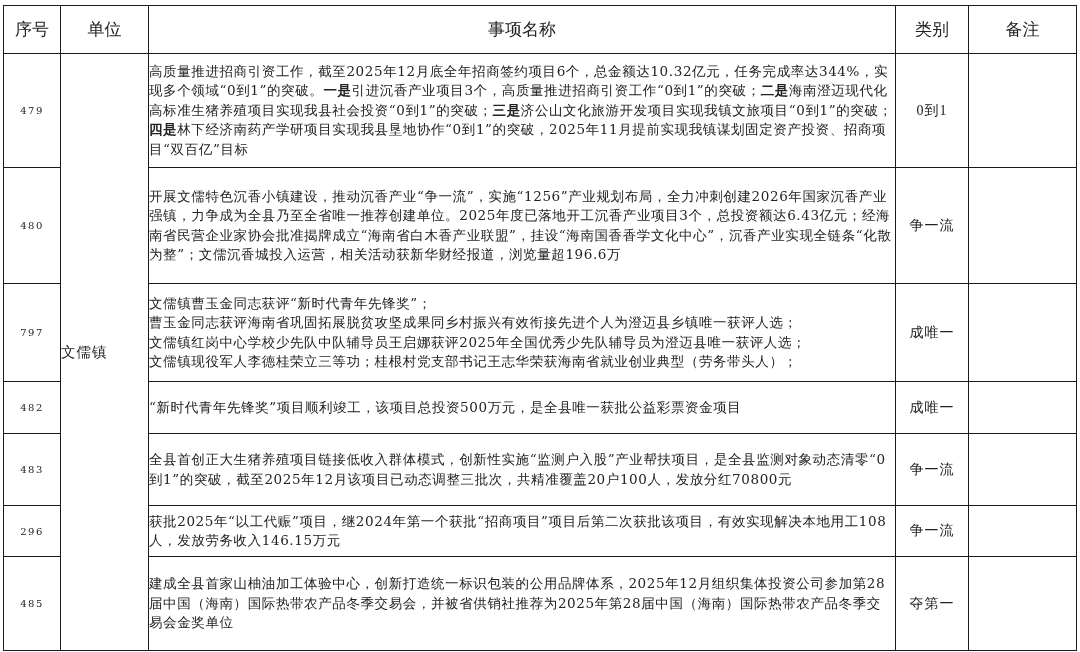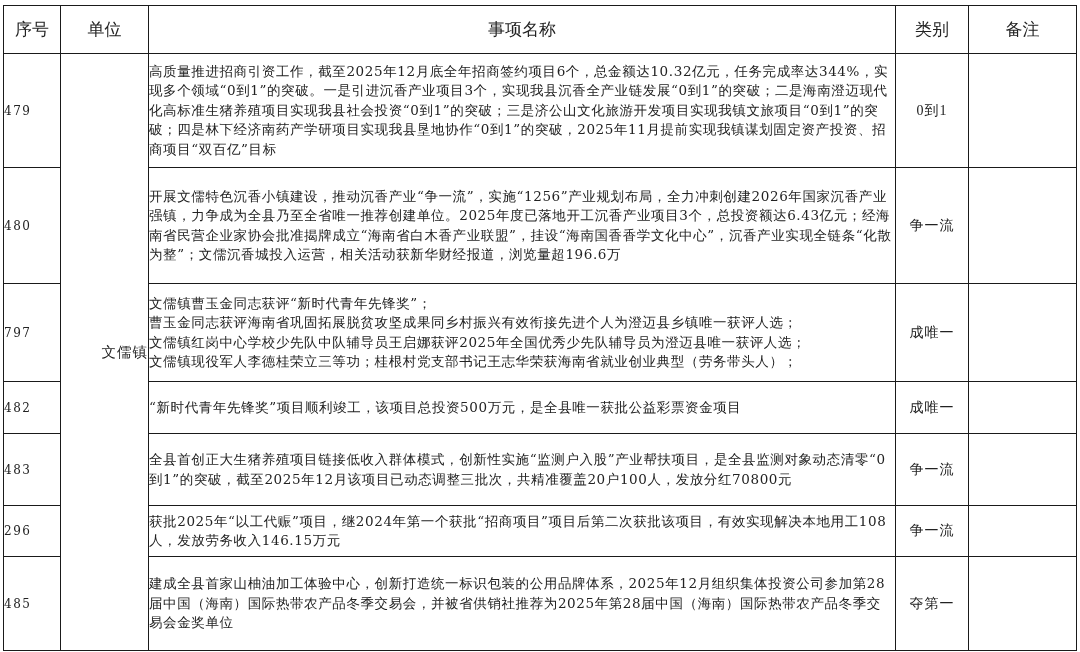--- a/index.html
+++ b/index.html
@@ -3,27 +3,27 @@
 <meta charset="utf-8">
 <style>
   html, body { margin: 0; padding: 0; background: #ffffff; }
   body { width: 1080px; height: 652px; overflow: hidden; position: relative;
          font-family: "DejaVu Serif", "Liberation Serif", serif; color: #222; }
   table.doc { position: absolute; left: 3px; top: 5px; border-collapse: collapse;
               table-layout: fixed; width: 1073px; }
   table.doc td, table.doc th { border: 1.6px solid #1a1a1a; padding: 0; }
   th { font-family: "DejaVu Sans", "Liberation Sans", sans-serif; font-weight: normal;
        font-size: 17px; height: 47px; text-align: center; color: #222; }
-  td.num { font-size: 12px; letter-spacing: 1.5px; }
-  td.unit { text-align: right; vertical-align: middle; font-size: 14.5px; letter-spacing: 1px; }
+  td.num { text-align: center; font-size: 10px; letter-spacing: 1.5px; }
+  td.unit { text-align: left; vertical-align: middle; font-size: 14.5px; letter-spacing: 1px; }
   td.desc { font-size: 13.5px; line-height: 19.5px; padding: 3px 6px 3px 4px;
             letter-spacing: 0.6px; text-align: left; vertical-align: middle; }
   td.cat { text-align: center; font-size: 14px; letter-spacing: 1px; font-family: Liberation Serif, serif; }
   td.note { }
-  b.em { font-weight: normal; }
+  b.em { font-weight: bold; }
 </style>
 </head>
 <body>
 
 <table class="doc">
   <colgroup>
     <col style="width:57px">
     <col style="width:88px">
     <col style="width:747px">
     <col style="width:73px">
@@ -36,21 +36,21 @@
       <th>事项名称</th>
       <th>类别</th>
       <th>备注</th>
     </tr>
   </thead>
   <tbody>
 
     <tr style="height:114px">
       <td class="num">479</td>
       <td class="unit" rowspan="7">文儒镇</td>
-      <td class="desc"><span>高质量推进招商引资工作，截至2025年12月底全年招商签约项目6个，总金额达10.32亿元，任务完成率达344%，实现多个领域“0到1”的突破。</span><b class="em">一是</b><span>引进沉香产业项目3个，实现我县沉香全产业链发展“0到1”的突破；</span><b class="em">二是</b><span>海南澄迈现代化高标准生猪养殖项目实现我县社会投资“0到1”的突破；</span><b class="em">三是</b><span>济公山文化旅游开发项目实现我镇文旅项目“0到1”的突破；</span><b class="em">四是</b><span>林下经济南药产学研项目实现我县垦地协作“0到1”的突破，2025年11月提前实现我镇谋划固定资产投资、招商项目“双百亿”目标</span></td>
+      <td class="desc"><span>高质量推进招商引资工作，截至2025年12月底全年招商签约项目6个，总金额达10.32亿元，任务完成率达344%，实现多个领域“0到1”的突破。</span><b class="em">一是</b><span>引进沉香产业项目3个，高质量推进招商引资工作“0到1”的突破；</span><b class="em">二是</b><span>海南澄迈现代化高标准生猪养殖项目实现我县社会投资“0到1”的突破；</span><b class="em">三是</b><span>济公山文化旅游开发项目实现我镇文旅项目“0到1”的突破；</span><b class="em">四是</b><span>林下经济南药产学研项目实现我县垦地协作“0到1”的突破，2025年11月提前实现我镇谋划固定资产投资、招商项目“双百亿”目标</span></td>
       <td class="cat">0到1</td>
       <td class="note"></td>
     </tr>
 
     <tr style="height:116px">
       <td class="num">480</td>
       <td class="desc">开展文儒特色沉香小镇建设，推动沉香产业“争一流”，实施“1256”产业规划布局，全力冲刺创建2026年国家沉香产业强镇，力争成为全县乃至全省唯一推荐创建单位。2025年度已落地开工沉香产业项目3个，总投资额达6.43亿元；经海南省民营企业家协会批准揭牌成立“海南省白木香产业联盟”，挂设“海南国香香学文化中心”，沉香产业实现全链条“化散为整”；文儒沉香城投入运营，相关活动获新华财经报道，浏览量超196.6万</td>
       <td class="cat">争一流</td>
       <td class="note"></td>
     </tr>

